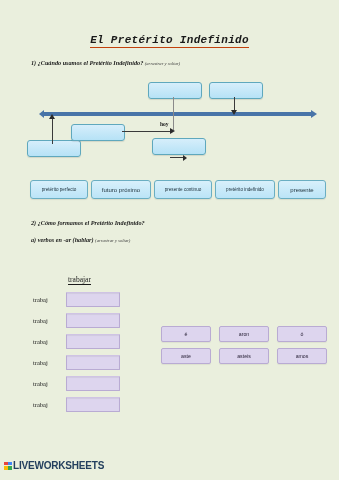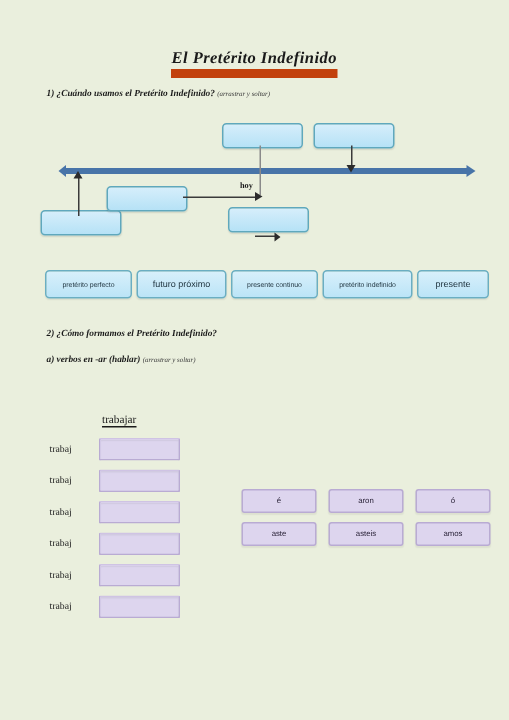--- a/index.html
+++ b/index.html
@@ -29,22 +29,23 @@
     width: 339px;
     text-align: center;
     font-family: "Liberation Serif", serif;
     font-weight: bold;
     font-style: italic;
     font-size: 11px;
     color: #1a1a1a;
     letter-spacing: 0.3px;
   }
   .title span {
-    border-bottom: 6px solid #c2410c;
+    border-bottom: 1px solid #c2410c;
     padding-bottom: 1px;
+    font-family: Liberation Mono, monospace;
   }
 
   
   .q {
     position: absolute;
     font-family: "Liberation Serif", serif;
     font-weight: bold;
     font-style: italic;
     font-size: 6.2px;
     color: #1a1a1a;
@@ -355,14 +356,23 @@
       <div class="ans-item">aron</div>
       <div class="ans-item">ó</div>
     </div>
     <div class="ans-row">
       <div class="ans-item">aste</div>
       <div class="ans-item">asteis</div>
       <div class="ans-item">amos</div>
     </div>
   </div>
 
+  <div class="footer">
+    <span class="logo-grid">
+      <i style="background:#e8453c"></i>
+        <i style="background:#4285f4"></i>
+        <i style="background:#fbbc05"></i>
+        <i style="background:#34a853"></i>
+    </span>
+    <span class="logo-text">LIVEWORKSHEETS</span>
+  </div>
 
 </div>
 
 </body></html>

